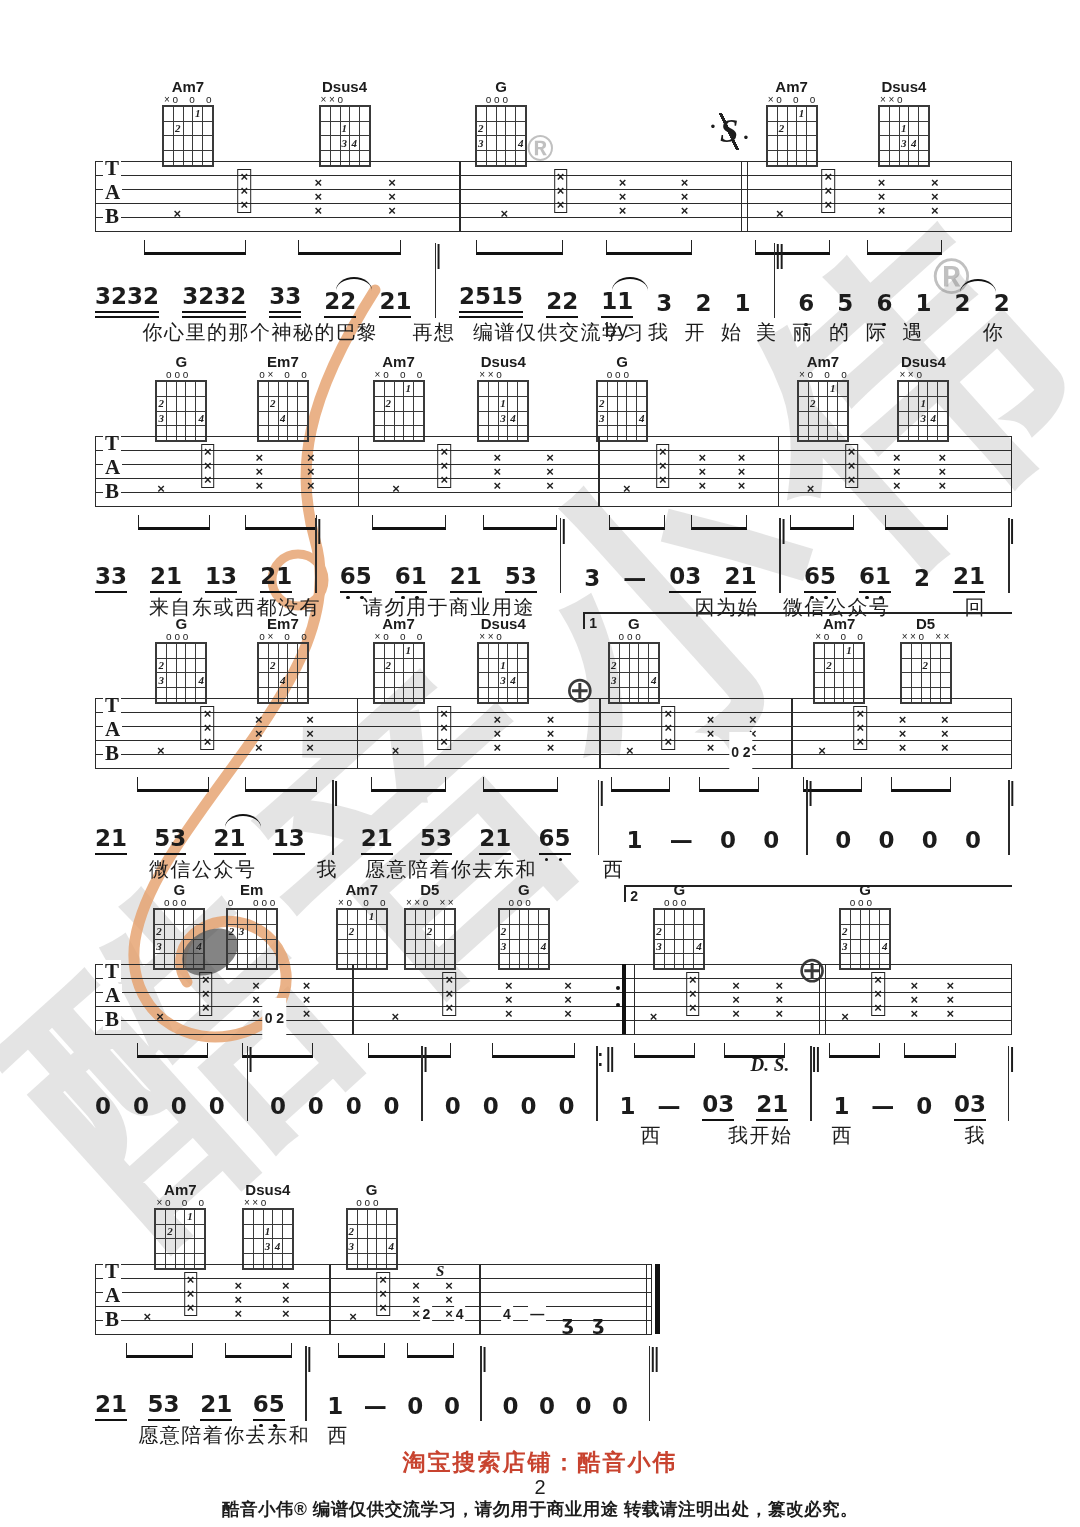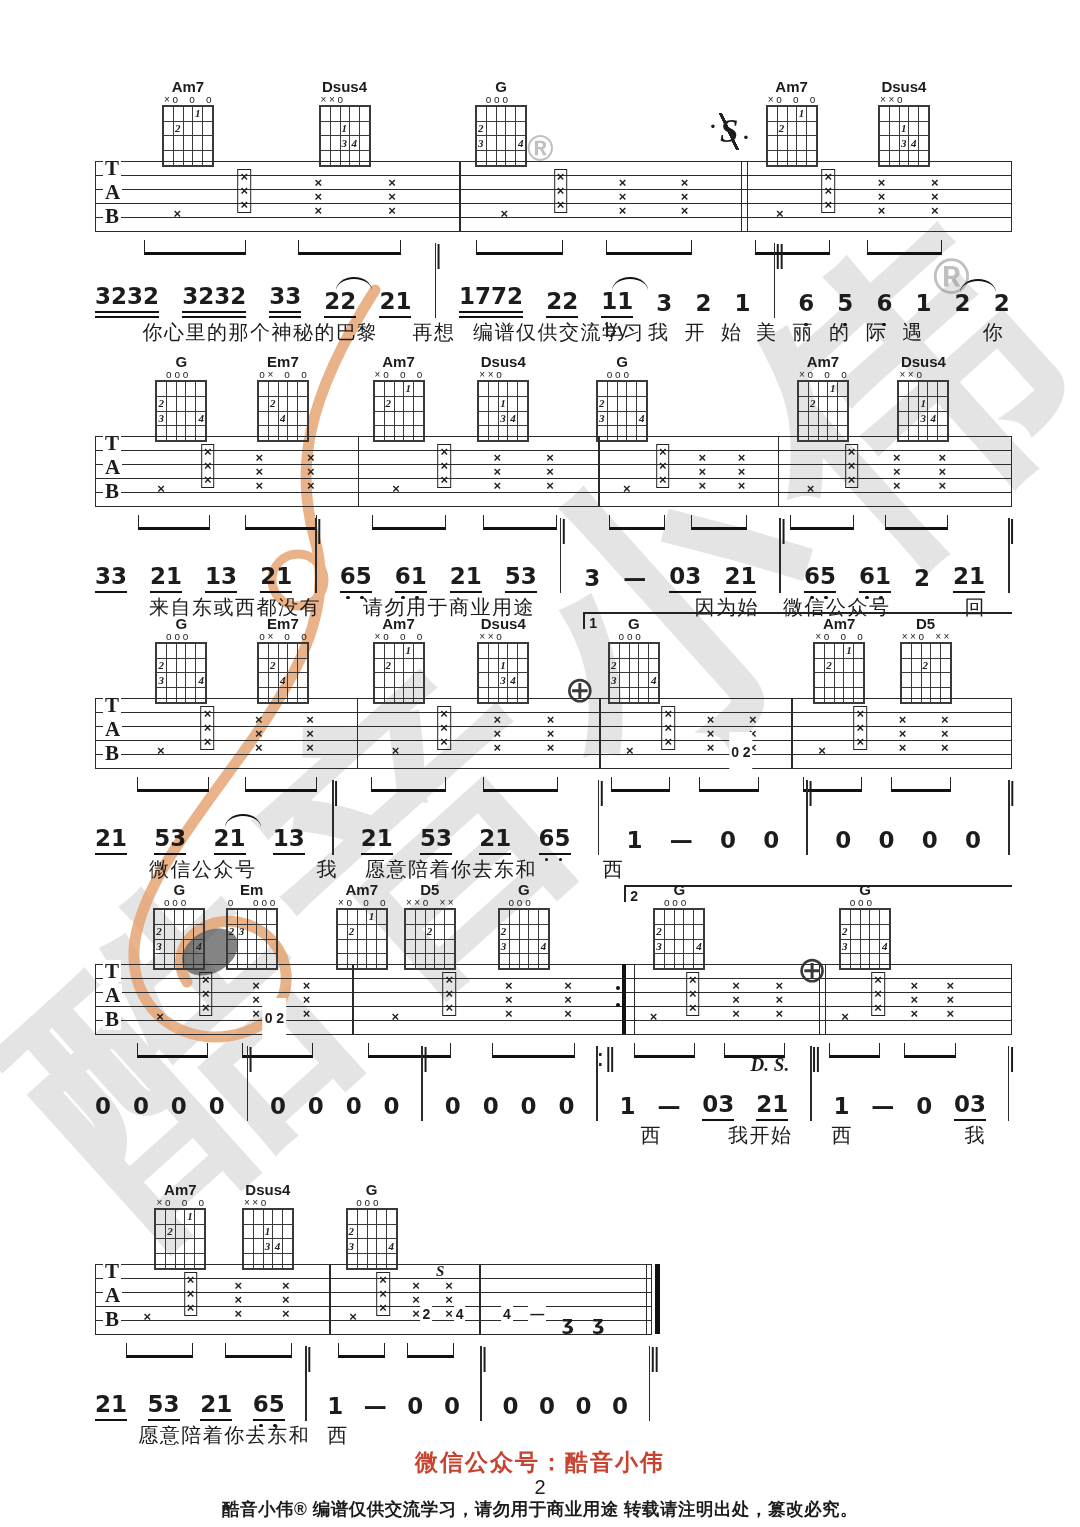--- a/index.html
+++ b/index.html
@@ -249,21 +249,21 @@
         <div class="bracket" style="left: 72.09%; width: 7.95%;"></div>
         <div class="bracket" style="left: 84.28%; width: 7.95%;"></div>
       </div>
       <div class="melody" style="left: 8.8%; width: 84.7%;">
         <span class="tok u2">3232</span>
         <span class="tok u2">3232</span>
         <span class="tok u2">33</span>
         <span class="tok u1 tie">22</span>
         <span class="tok u1">21</span>
         <span class="tok bar">|</span>
-        <span class="tok u2">1772</span>
+        <span class="tok u2">2515</span>
         <span class="tok u1">22</span>
         <span class="tok u1 tie">11</span>
         <span class="tok">3</span>
         <span class="tok">2</span>
         <span class="tok">1</span>
         <span class="tok bar">‖</span>
         <span class="tok dot1">6</span>
         <span class="tok dot1">5</span>
         <span class="tok dot1">6</span>
         <span class="tok">1</span>
@@ -1085,15 +1085,15 @@
         <span class="tok bar">‖</span>
       </div>
       <span class="lyr" style="left: 12.8%;">愿意陪着你去东和</span>
       <span class="lyr" style="left: 30.3%;">西</span>
     </div>
   </div>
 
 <div class="qr-wrap">
 </div>
 
-<div class="taobao">微信公众号：酷音小伟</div>
+<div class="taobao">淘宝搜索店铺：酷音小伟</div>
 <div class="pagenum">2</div>
 <div class="copy">酷音小伟® 编谱仅供交流学习，请勿用于商业用途 转载请注明出处，篡改必究。</div>
 
 </body></html>

